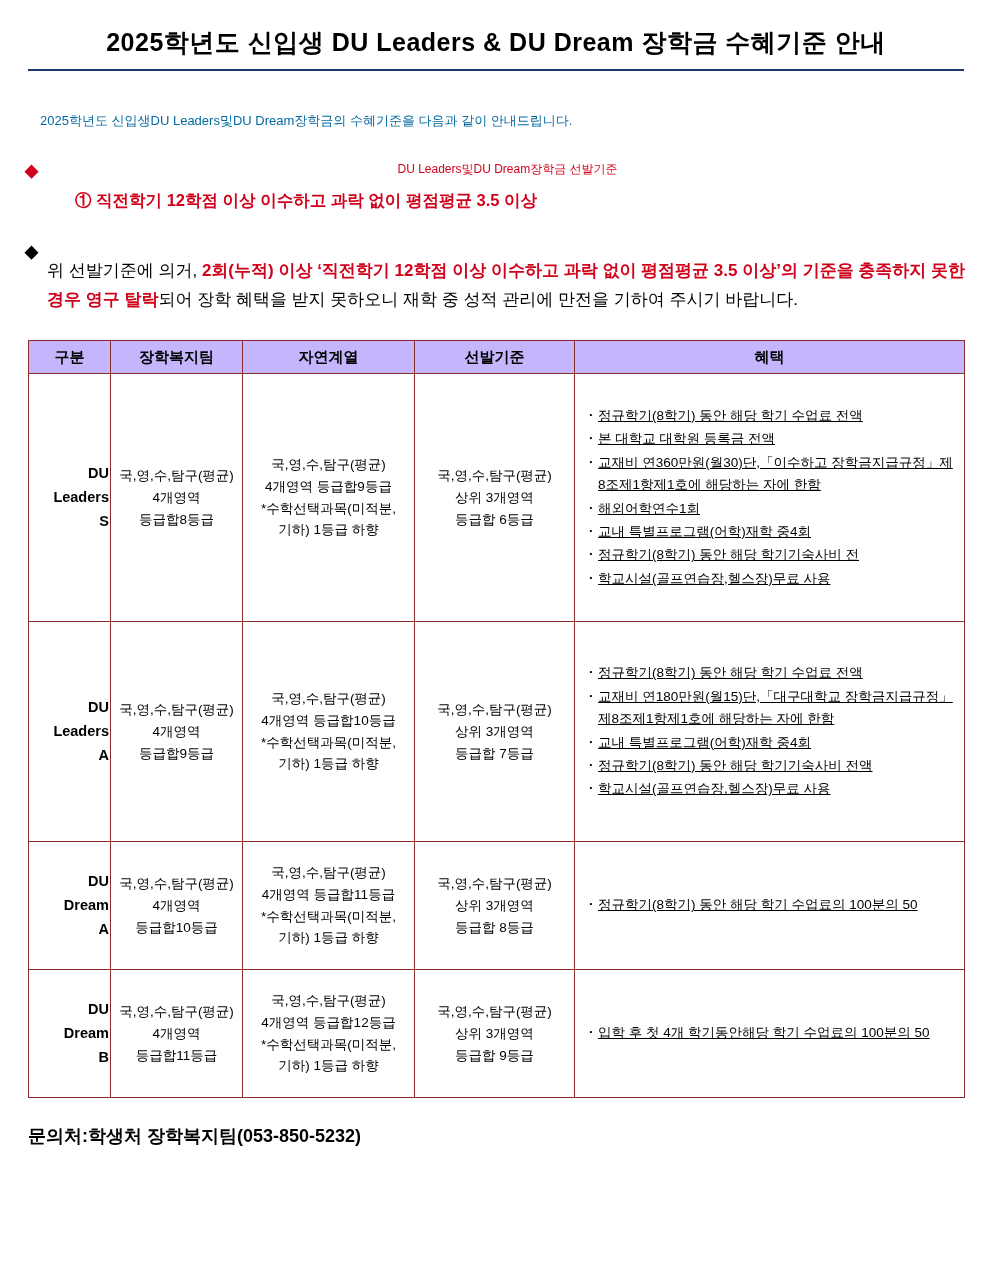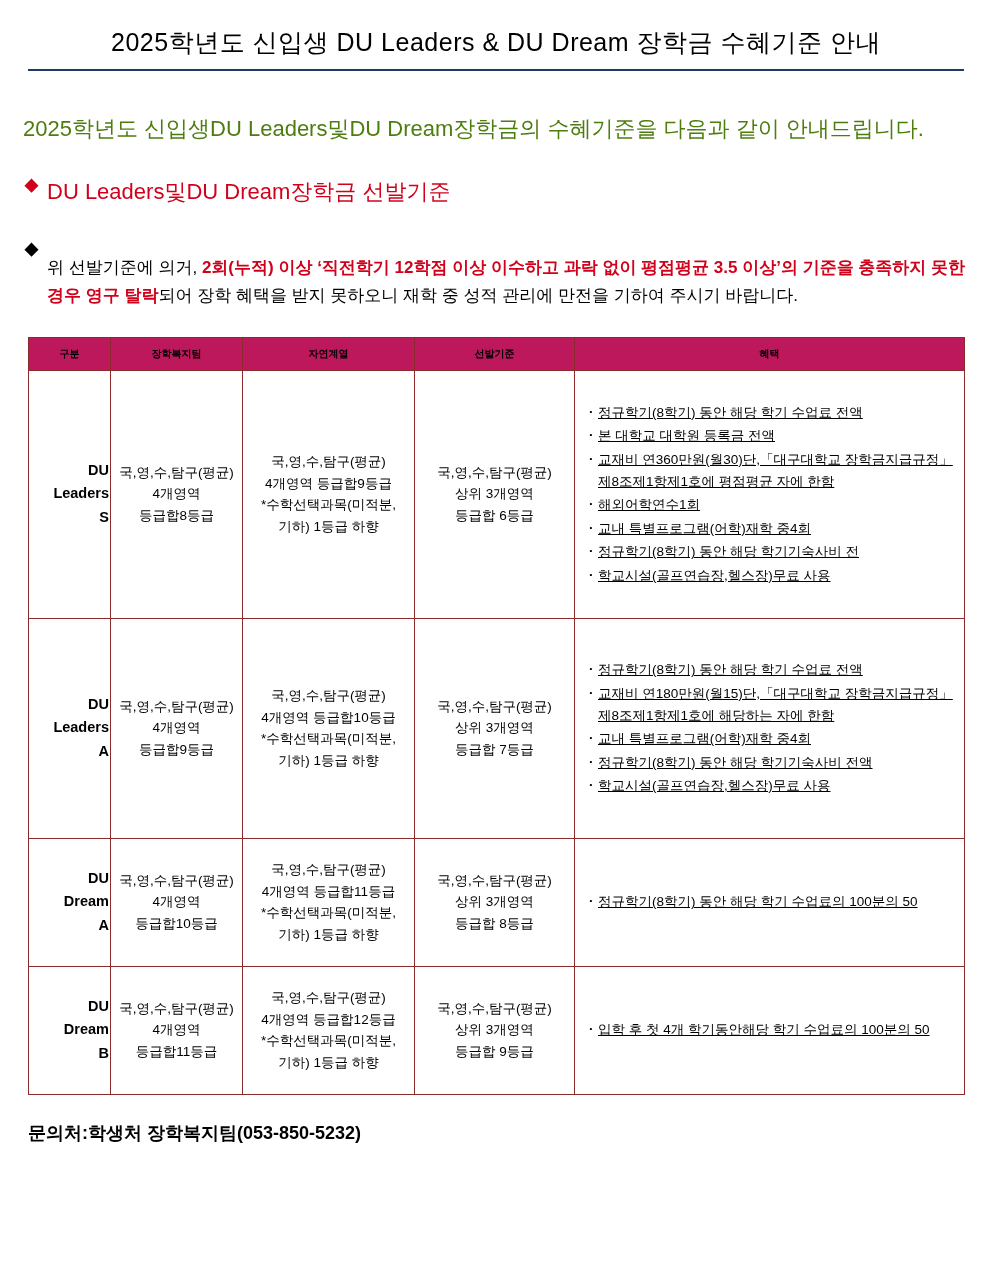--- a/index.html
+++ b/index.html
@@ -21,32 +21,32 @@
     box-sizing: border-box;
   }
   
   .title-wrap {
     margin: 26px 28px 0 28px;
     padding-bottom: 10px;
     border-bottom: 2px solid #1f3864;
   }
   .title {
     font-size: 25px;
-    font-weight: normal;
+    font-weight: bold;
     letter-spacing: 0.5px;
     text-align: center;
     color: #000000;
     white-space: nowrap;
   }
   
   .intro {
-    margin: 40px 28px 0 23px;
-    font-size: 22px;
+    margin: 40px 28px 0 40px;
+    font-size: 13px;
     line-height: 1.6;
-    color: #4d7c0f;
+    color: #0369a1;
   }
   
   .block {
     margin: 28px 24px 0 24px;
   }
   .bullet-row {
     display: flex;
     align-items: flex-start;
     font-size: 16.5px;
     line-height: 1.62;
@@ -88,22 +88,22 @@
   table.grid {
     border-collapse: collapse;
     width: 936px;
     table-layout: fixed;
   }
   table.grid th, table.grid td {
     border: 1px solid #8c2b2b;
     vertical-align: middle;
   }
   table.grid thead th {
-    background: #be185d;
-    font-size: 10px;
+    background: #c4b5fd;
+    font-size: 15px;
     font-weight: bold;
     height: 30px;
     text-align: center;
     color: #000;
   }
   td.cat {
     width: 82px;
     text-align: right;
     font-size: 14.5px;
     font-weight: bold;
@@ -154,21 +154,22 @@
   <div class="title-wrap">
     <div class="title">2025학년도 신입생 DU Leaders &amp; DU Dream 장학금 수혜기준 안내</div>
   </div>
 
   <div class="intro">2025학년도 신입생DU Leaders및DU Dream장학금의 수혜기준을 다음과 같이 안내드립니다.</div>
 
   <div class="block">
     <div class="bullet-row">
       <span class="diamond red">◆</span>
       <div class="bullet-body">
-        <div class="red" style="font-size:22px;">DU Leaders및DU Dream장학금 선발기준</div>
+        <div class="red" style="font-size:12px;text-align:center;">DU Leaders및DU Dream장학금 선발기준</div>
+        <div class="sub-line">① 직전학기 12학점 이상 이수하고 과락 없이 평점평균 3.5 이상</div>
       </div>
     </div>
   </div>
 
   <div class="block">
     <div class="bullet-row">
       <span class="diamond black">◆</span>
       <div class="bullet-body para">
         <span>위 선발기준에 의거, </span><span class="red b">2회(누적) 이상 ‘직전학기 12학점 이상 이수하고 과락 없이 평점평균 3.5 이상’의 기준을 충족하지 못한 경우 영구 탈락</span><span>되어 장학 혜택을 받지 못하오니 재학 중 성적 관리에 만전을 기하여 주시기 바랍니다.</span>
       </div>
@@ -214,21 +215,21 @@
           </td>
           <td class="col-req">
             <div>국,영,수,탐구(평균)</div>
             <div>상위 3개영역</div>
             <div>등급합 6등급</div>
           </td>
           <td class="benefit">
             <ul>
               <li>정규학기(8학기) 동안 해당 학기 수업료 전액</li>
               <li>본 대학교 대학원 등록금 전액</li>
-              <li>교재비 연360만원(월30)단,「대구대학교 장학금지급규정」제8조제1항제1호에 평점평균 자에 한함</li>
+              <li>교재비 연360만원(월30)단,「이수하고 장학금지급규정」제8조제1항제1호에 해당하는 자에 한함</li>
               <li>해외어학연수1회</li>
               <li>교내 특별프로그램(어학)재학 중4회</li>
               <li>정규학기(8학기) 동안 해당 학기기숙사비 전</li>
               <li>학교시설(골프연습장,헬스장)무료 사용</li>
             </ul>
           </td>
         </tr>
 
         <tr style="height:220px;">
           <td class="cat">

